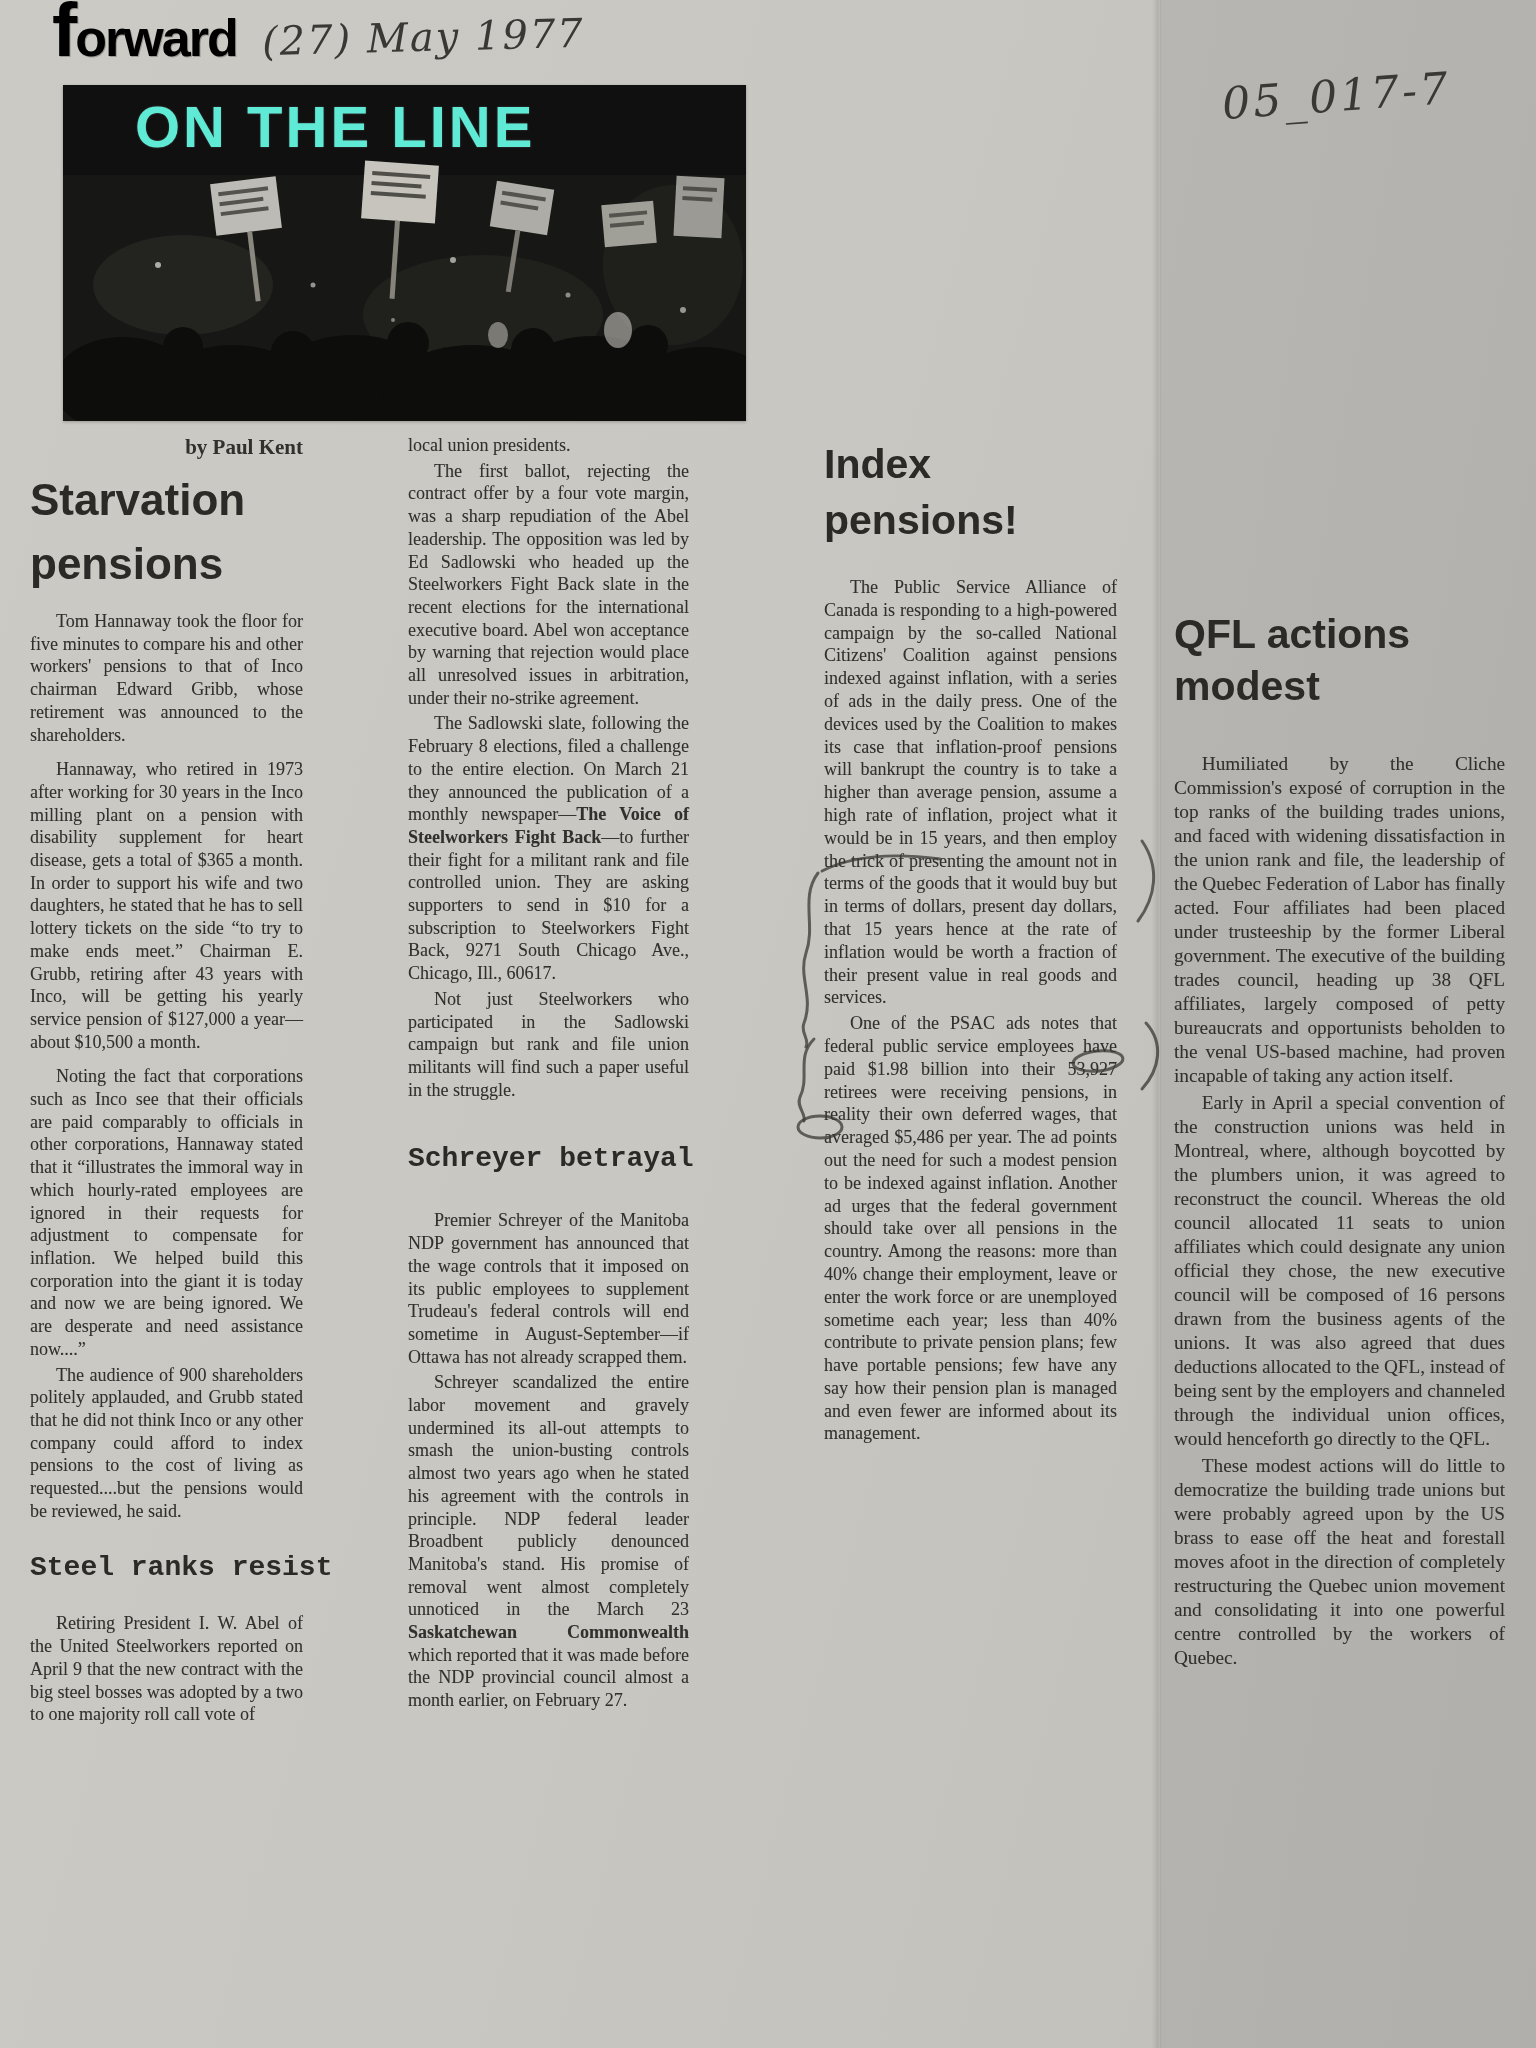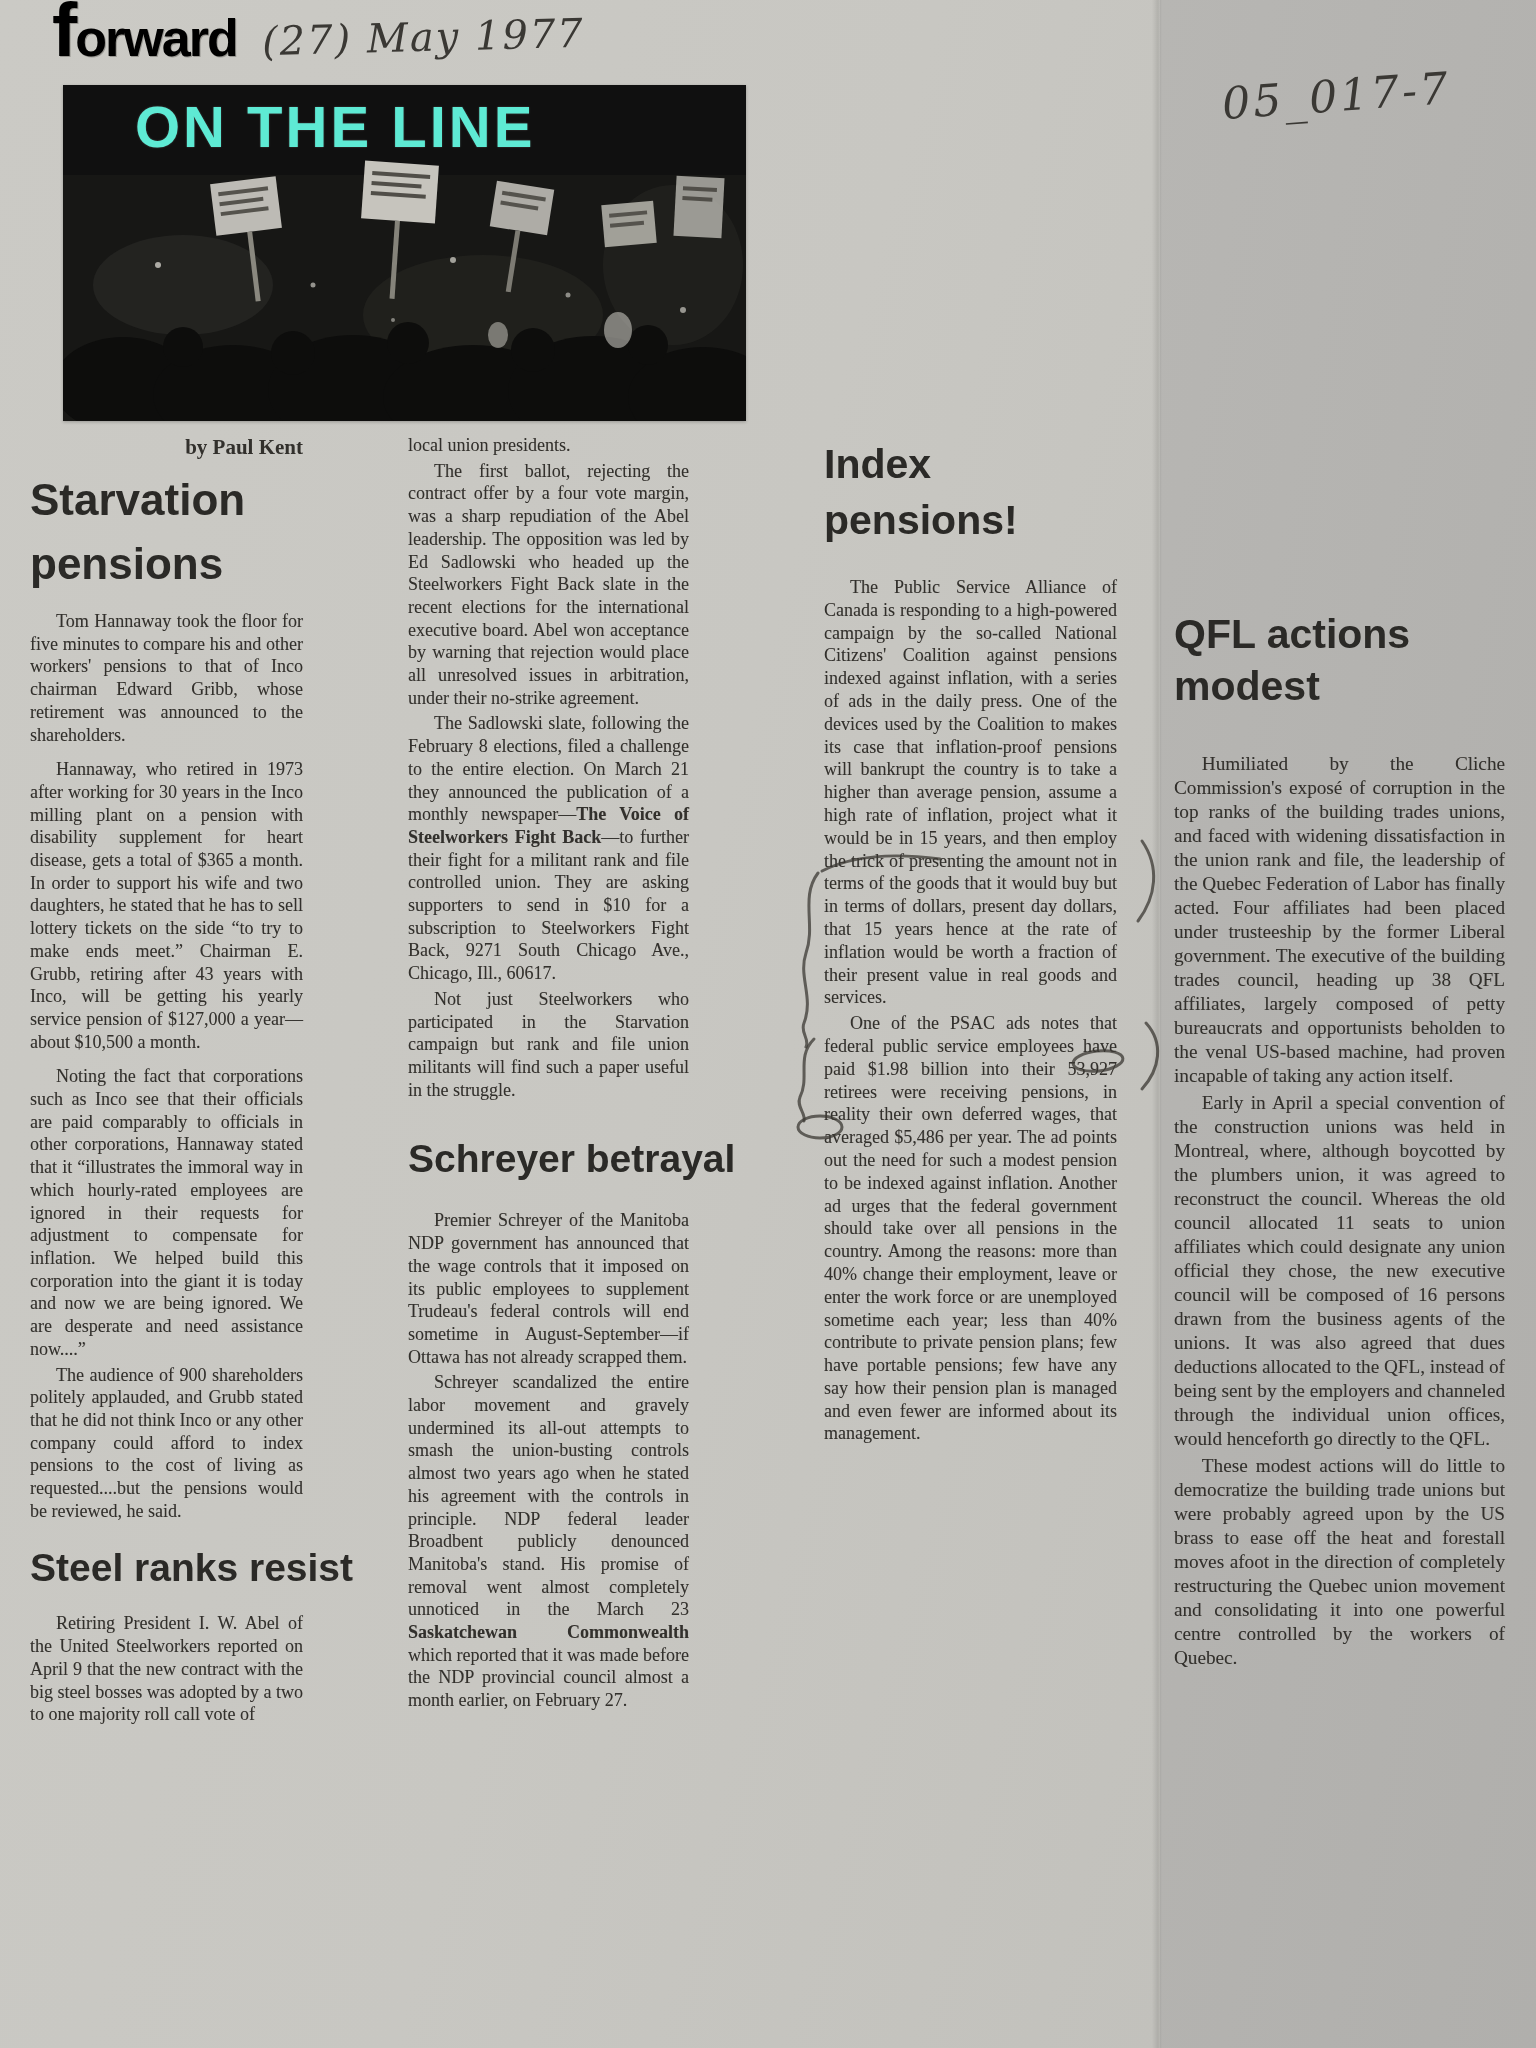--- a/index.html
+++ b/index.html
@@ -54,21 +54,21 @@
   #col1{left:30px;top:434px;width:273px;font-size:18px;line-height:22.7px;}
   #col2{left:408px;top:434px;width:281px;font-size:18px;line-height:22.7px;}
   #col3{left:824px;top:428px;width:293px;font-size:18px;line-height:22.8px;}
   #col4{left:1174px;top:600px;width:331px;font-size:19.2px;line-height:24px;}
   .byline{font-weight:bold;font-size:21px;line-height:26px;text-align:right;}
   h2.headline{
     font-family:"Liberation Sans",sans-serif;font-weight:bold;color:#2b2a27;
     font-size:44px;line-height:64px;letter-spacing:0;
     margin:8px 0 14px 0;text-align:left;
   }
-  h2.one-line{white-space:nowrap;font-size:39px;line-height:48px;margin:22px 0 20px 0;}
+  h2.one-line{white-space:nowrap;font-size:28px;line-height:48px;margin:22px 0 20px 0;font-family:Liberation Mono, monospace;}
   h2.mid{margin-top:34px;margin-bottom:26px;}
   .para{margin:0 0 3px 0;text-indent:1.45em;
     text-shadow:0.3px 0.3px 0 rgba(70,64,58,.25);}
   .para.noindent{text-indent:0;}
   .para b{font-weight:bold;}
   .gap{height:9px;}
   
   .ink{position:absolute;left:780px;top:825px;}
   .ink path,.ink ellipse{stroke:#3b3833;stroke-width:3;fill:none;
     stroke-linecap:round;opacity:.75;}
@@ -155,21 +155,21 @@
     <p class="para">Noting the fact that corporations such as Inco see that their officials are paid comparably to officials in other corporations, Hannaway stated that it “illustrates the immoral way in which hourly-rated employees are ignored in their requests for adjustment to compensate for inflation. We helped build this corporation into the giant it is today and now we are being ignored. We are desperate and need assistance now....”</p>
     <p class="para">The audience of 900 shareholders politely applauded, and Grubb stated that he did not think Inco or any other company could afford to index pensions to the cost of living as requested....but the pensions would be reviewed, he said.</p>
     <h2 class="headline one-line">Steel ranks resist</h2>
     <p class="para">Retiring President I. W. Abel of the United Steelworkers reported on April 9 that the new contract with the big steel bosses was adopted by a two to one majority roll call vote of</p>
   </div>
 
   <div class="col" id="col2">
     <p class="para noindent">local union presidents.</p>
     <p class="para">The first ballot, rejecting the contract offer by a four vote margin, was a sharp repudiation of the Abel leadership. The opposition was led by Ed Sadlowski who headed up the Steelworkers Fight Back slate in the recent elections for the international executive board. Abel won acceptance by warning that rejection would place all unresolved issues in arbitration, under their no-strike agreement.</p>
     <p class="para"><span>The Sadlowski slate, following the February 8 elections, filed a challenge to the entire election. On March 21 they announced the publication of a monthly newspaper—</span><b>The Voice of Steelworkers Fight Back</b><span>—to further their fight for a militant rank and file controlled union. They are asking supporters to send in $10 for a subscription to Steelworkers Fight Back, 9271 South Chicago Ave., Chicago, Ill., 60617.</span></p>
-    <p class="para">Not just Steelworkers who participated in the Starvation campaign but rank and file union militants will find such a paper useful in the struggle.</p>
+    <p class="para">Not just Steelworkers who participated in the Sadlowski campaign but rank and file union militants will find such a paper useful in the struggle.</p>
     <h2 class="headline one-line mid">Schreyer betrayal</h2>
     <p class="para">Premier Schreyer of the Manitoba NDP government has announced that the wage controls that it imposed on its public employees to supplement Trudeau's federal controls will end sometime in August-September—if Ottawa has not already scrapped them.</p>
     <p class="para"><span>Schreyer scandalized the entire labor movement and gravely undermined its all-out attempts to smash the union-busting controls almost two years ago when he stated his agreement with the controls in principle. NDP federal leader Broadbent publicly denounced Manitoba's stand. His promise of removal went almost completely unnoticed in the March 23 </span><b>Saskatchewan Commonwealth</b><span> which reported that it was made before the NDP provincial council almost a month earlier, on February 27.</span></p>
   </div>
 
   <div class="col" id="col3">
     <h2 class="headline" style="line-height:56px;font-size:41px;margin-bottom:28px;">Index pensions!</h2>
     <p class="para">The Public Service Alliance of Canada is responding to a high-powered campaign by the so-called National Citizens' Coalition against pensions indexed against inflation, with a series of ads in the daily press. One of the devices used by the Coalition to makes its case that inflation-proof pensions will bankrupt the country is to take a higher than average pension, assume a high rate of inflation, project what it would be in 15 years, and then employ the trick of presenting the amount not in terms of the goods that it would buy but in terms of dollars, present day dollars, that 15 years hence at the rate of inflation would be worth a fraction of their present value in real goods and services.</p>
     <p class="para">One of the PSAC ads notes that federal public service employees have paid $1.98 billion into their 53,927 retirees were receiving pensions, in reality their own deferred wages, that averaged $5,486 per year. The ad points out the need for such a modest pension to be indexed against inflation. Another ad urges that the federal government should take over all pensions in the country. Among the reasons: more than 40% change their employment, leave or enter the work force or are unemployed sometime each year; less than 40% contribute to private pension plans; few have portable pensions; few have any say how their pension plan is managed and even fewer are informed about its management.</p>
   </div>

